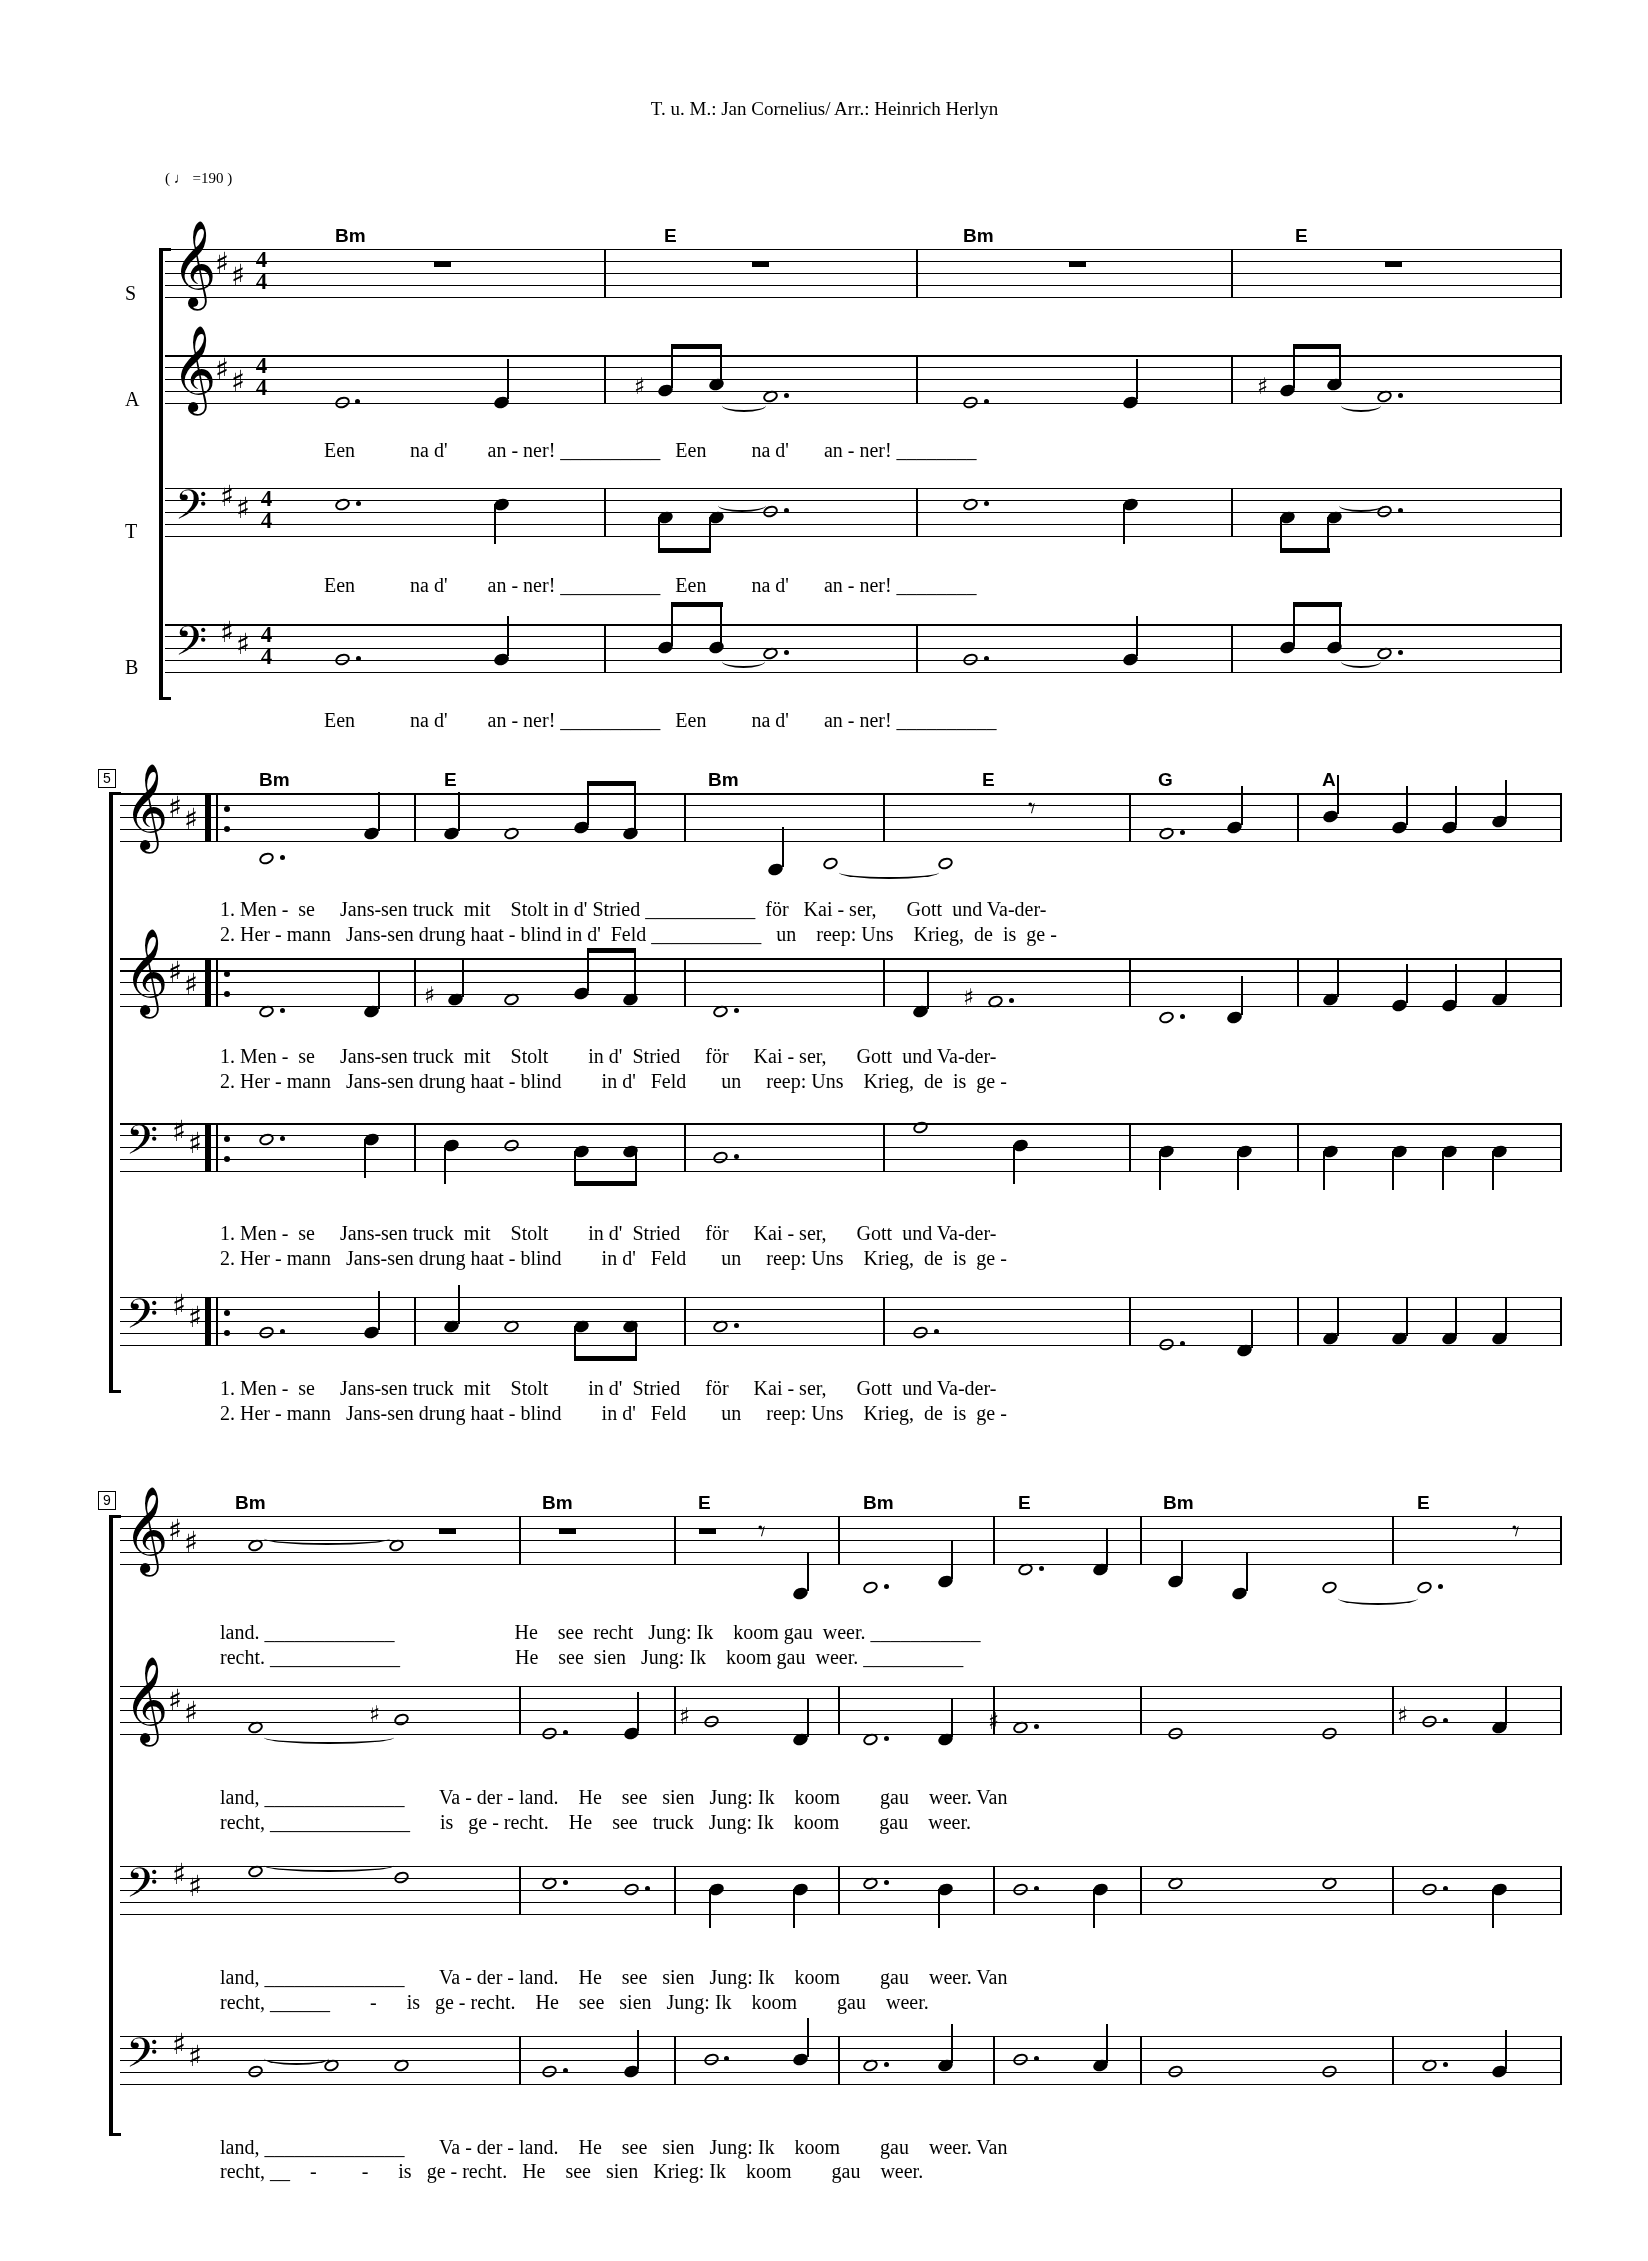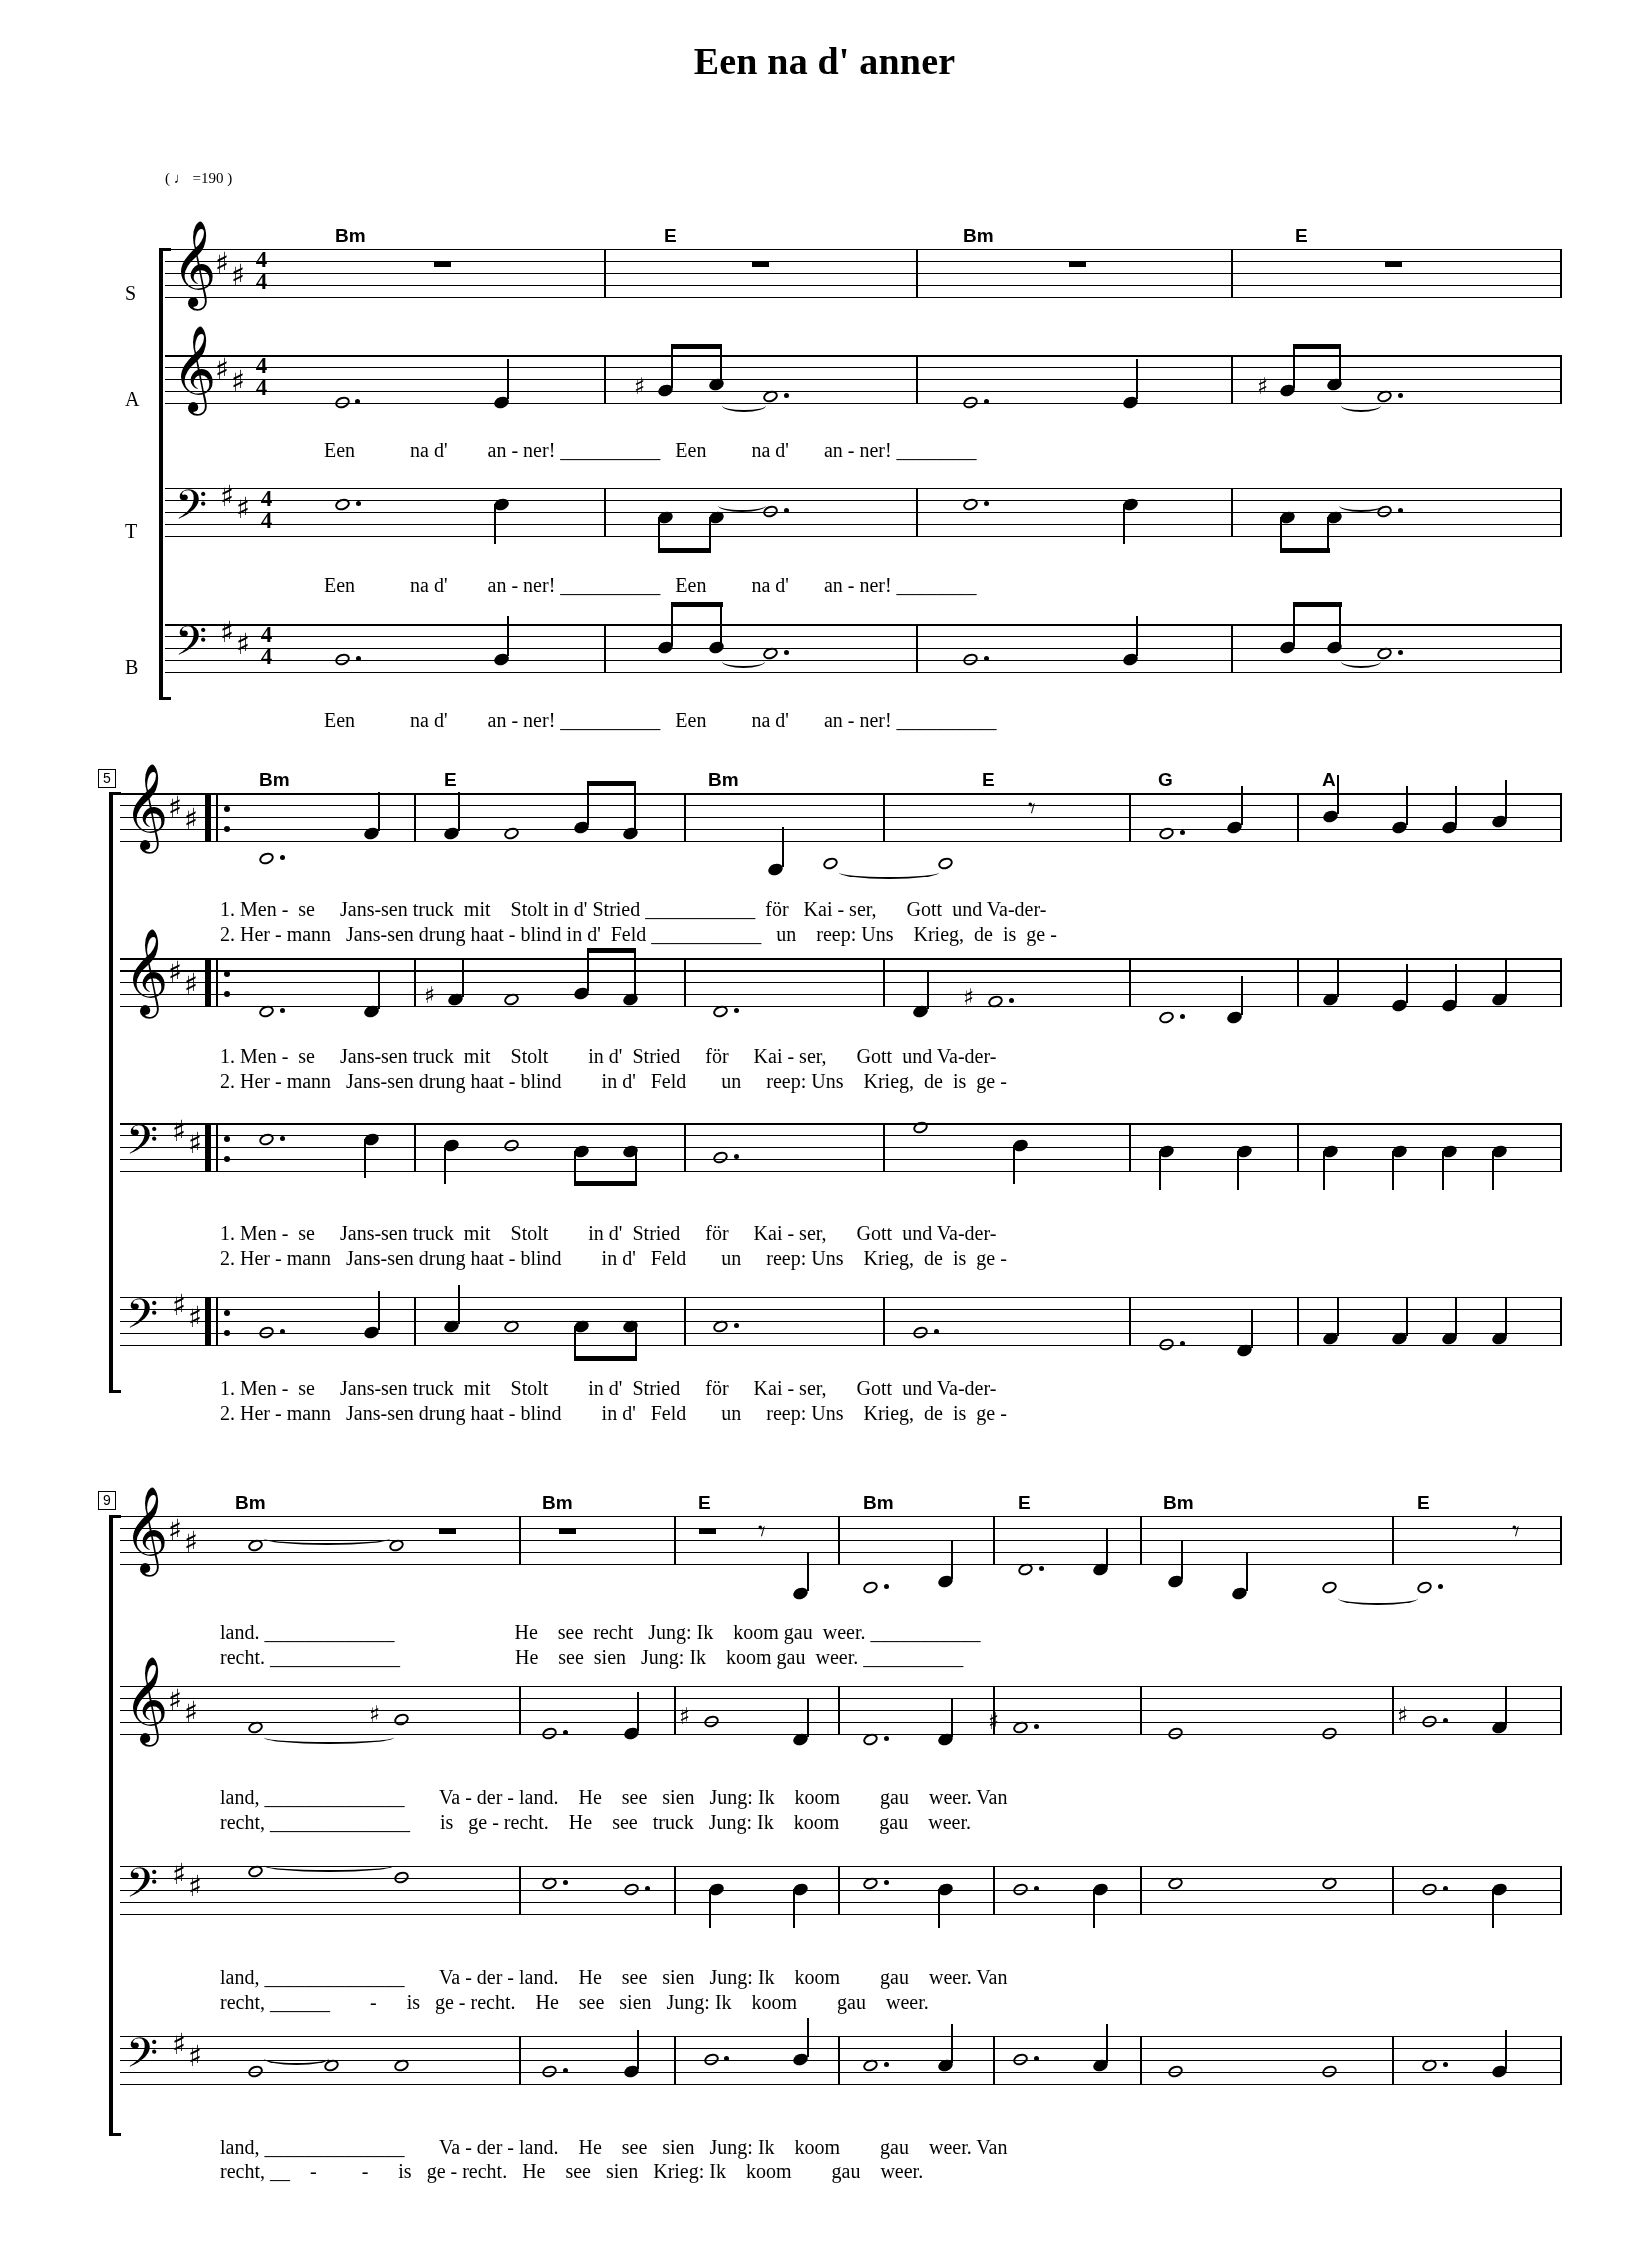--- a/index.html
+++ b/index.html
@@ -202,21 +202,21 @@
     font-family: "DejaVu Sans", sans-serif;
     font-size: 23px;
     line-height: 1;
   }
 </style>
 </head>
 <body>
 
 <div class="page">
 
-  <div class="title">Een na d' anner</div>
+  <div class="subtitle">T. u. M.: Jan Cornelius/ Arr.: Heinrich Herlyn</div>
   <div class="tempo">( ♩ =190 )</div>
 
   <div class="system" style="top:0;left:0;width:1649px;height:778px;">
 
     <div class="sysbar" style="left:159px;top:249px;height:449px;"></div>
     <div class="sysbar" style="left:159px;top:248px;height:3px;width:12px;"></div>
     <div class="sysbar" style="left:159px;top:697px;height:3px;width:12px;"></div>
 
     <div class="staff" style="left:165px;top:249px;width:1397px;"></div>
     <div class="vlabel" style="left:125px;top:282px;">S</div>

